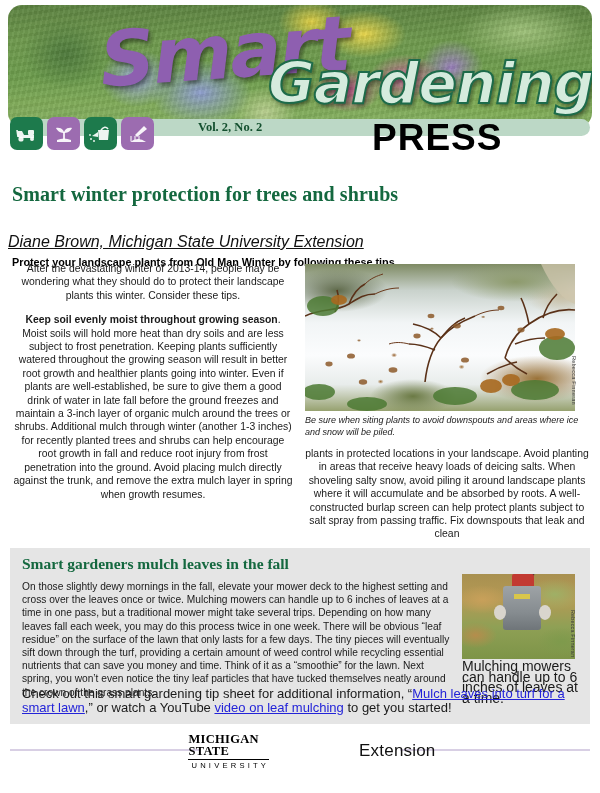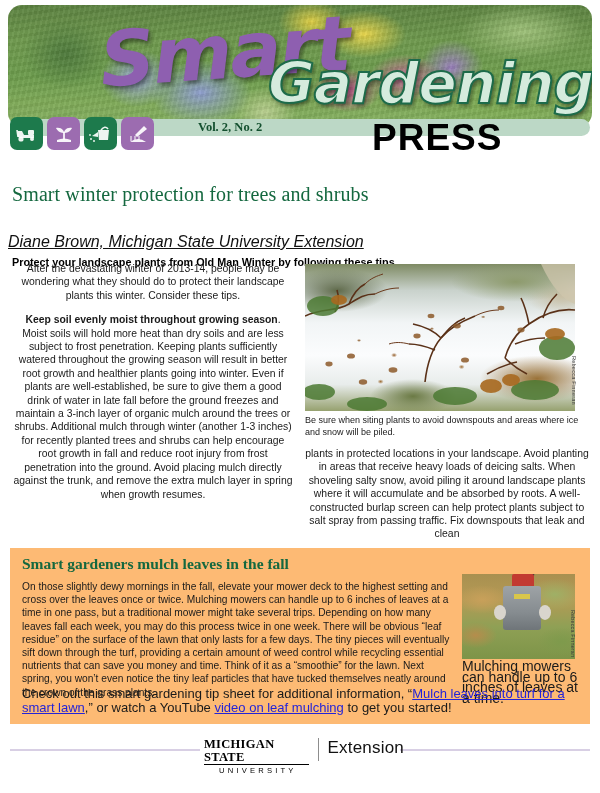--- a/index.html
+++ b/index.html
@@ -135,21 +135,21 @@
   .icon-tile.purple { background: #9c6cb0; }
   .icon-tile svg { display: block; }
 
   
   .article-title {
     position: absolute;
     left: 12px;
     top: 183px;
     font-family: "Liberation Serif", serif;
     font-size: 20px;
-    font-weight: normal;
+    font-weight: bold;
     color: #14683f;
     letter-spacing: .1px;
   }
   .article-deck {
     position: absolute;
     left: 12px;
     top: 212px;
     font-size: 10.8px;
     font-weight: bold;
     color: #000;
@@ -235,30 +235,31 @@
     white-space: nowrap;
   }
   .caption {
     position: absolute;
     left: 305px;
     top: 415px;
     width: 284px;
     font-size: 9px;
     line-height: 11.5px;
     color: #1a1a1a;
+    font-style: italic;
   }
 
   
   .sidebar-box {
     position: absolute;
     left: 10px;
     top: 548px;
     width: 580px;
     height: 176px;
-    background: #fdba74;
+    background: #e5e5e5;
   }
   .sidebar-title {
     position: absolute;
     left: 12px;
     top: 7px;
     font-family: "Liberation Serif", serif;
     font-size: 15.5px;
     font-weight: bold;
     color: #14683f;
   }
@@ -374,27 +375,28 @@
     position: absolute;
     top: 749px;
     height: 2px;
     background: #d8cfe4;
   }
   .footer-rule-left { left: 10px; width: 190px; }
   .footer-rule-right { left: 400px; width: 190px; }
 
   .msu-logo {
     position: absolute;
-    left: 204px;
+    left: 212px;
     top: 738px;
     width: 200px;
     height: 26px;
     display: flex;
-    align-items: flex-start;
+    align-items: center;
     justify-content: center;
+    gap: 36px;
   }
   .msu-stack {
     display: flex;
     flex-direction: column;
     align-items: center;
     line-height: 1;
   }
   .msu-top {
     font-family: "Liberation Serif", serif;
     font-size: 12.5px;

